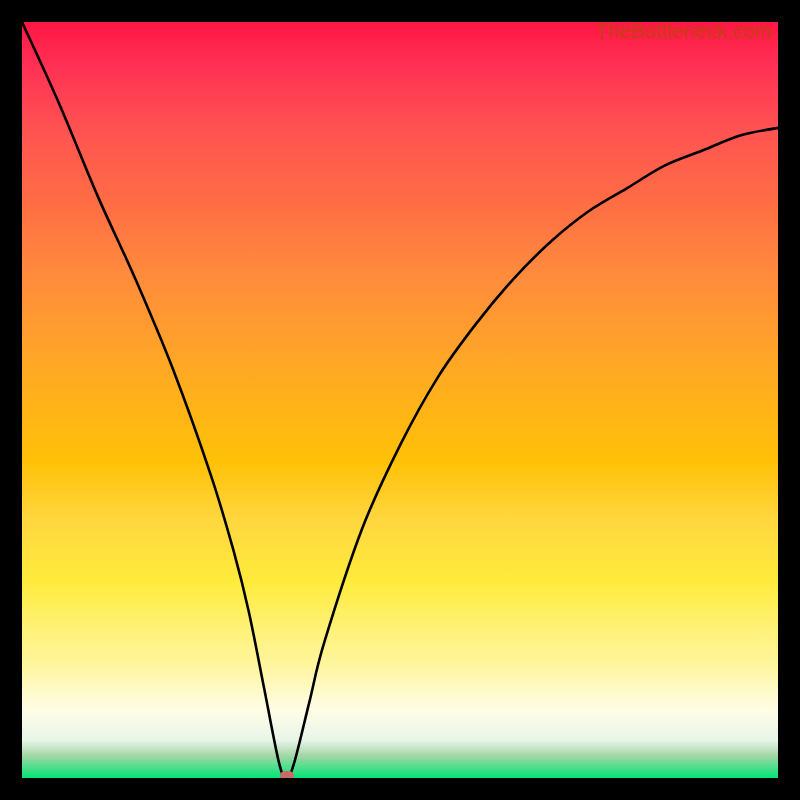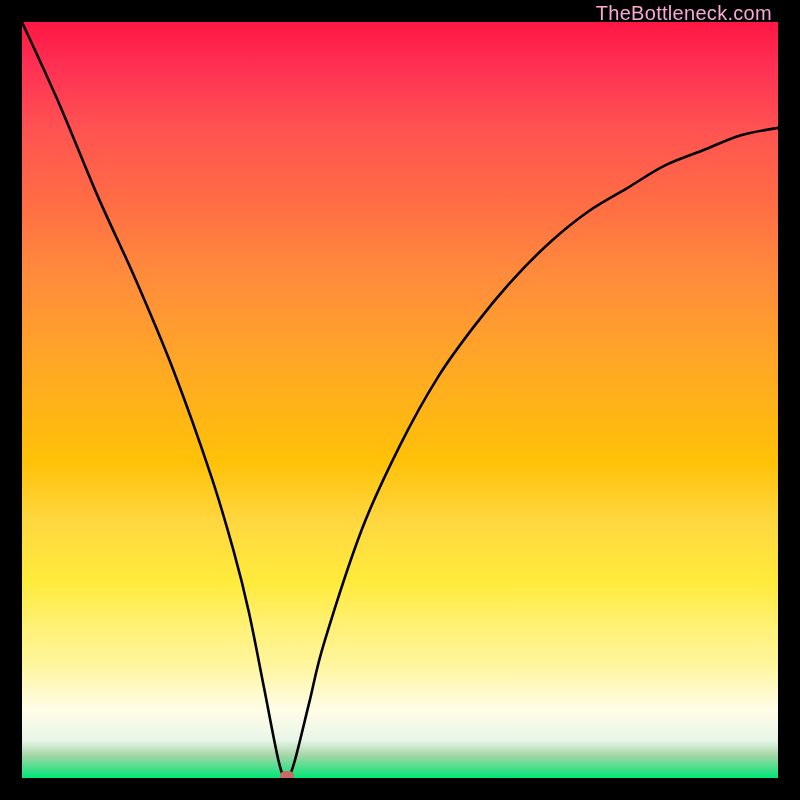--- a/index.html
+++ b/index.html
@@ -45,23 +45,23 @@
       #a5d6a7 97%,
       #00e676 100%
     );
   }
   .curve-svg {
     position: absolute;
     inset: 0;
   }
   .watermark {
     position: absolute;
-    top: 2px;
+    top: 20px;
     right: 28px;
-    color: #f9a8d4;
+    color: #c2410c;
     font-size: 20px;
     letter-spacing: 0.3px;
     user-select: none;
     text-align: center;
   }
   .marker {
     position: absolute;
     width: 14px;
     height: 10px;
     border-radius: 5px;

